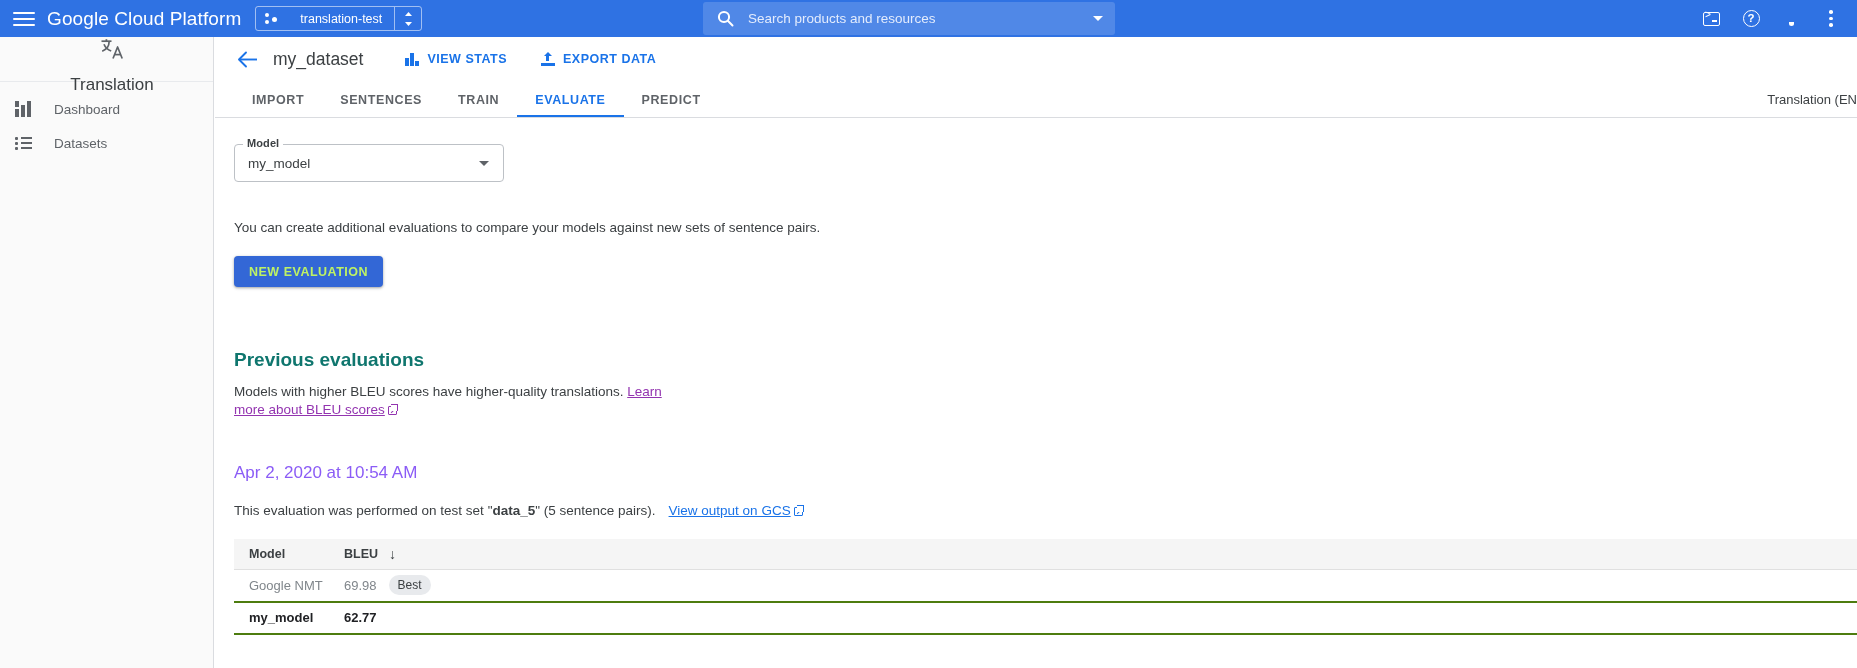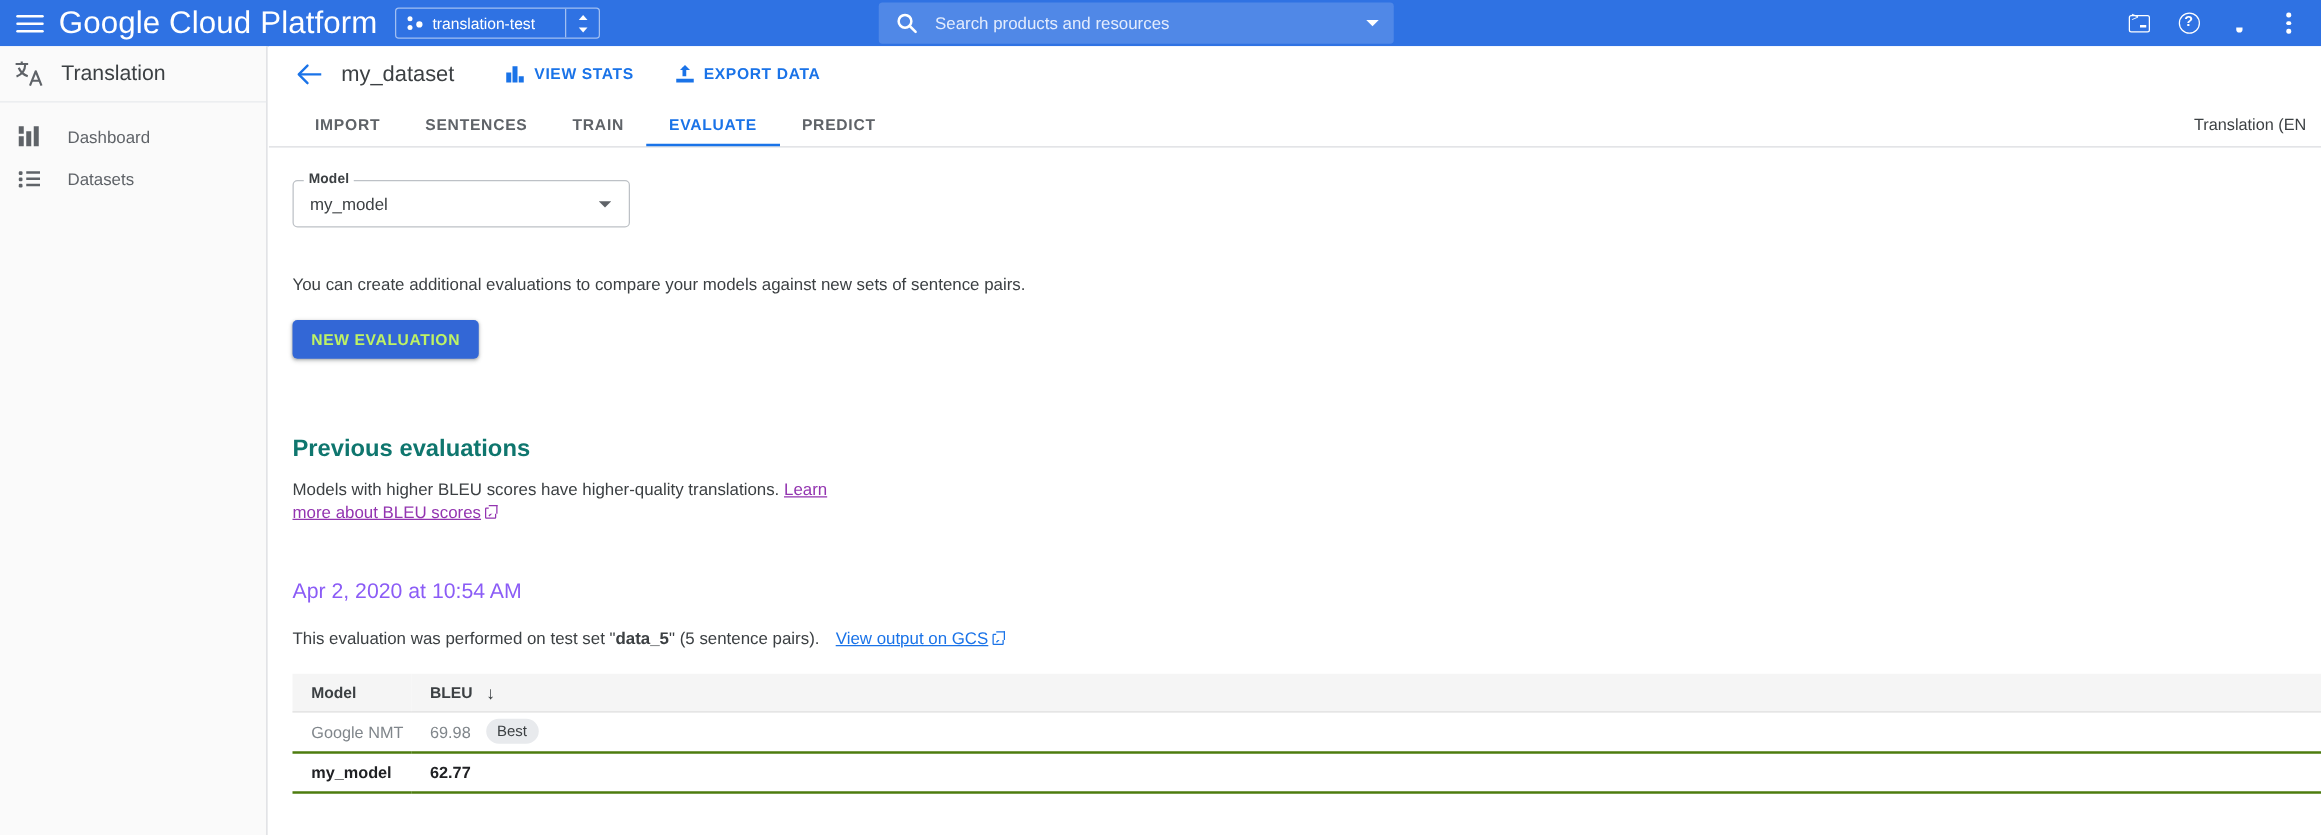--- a/index.html
+++ b/index.html
@@ -20,31 +20,31 @@
     display: flex; align-items: center;
   }
   #hamburger {
     width: 22px; height: 22px;
     margin-left: 13px; margin-right: 12px;
     display: flex; flex-direction: column; justify-content: center; gap: 4px;
     cursor: pointer;
   }
   #hamburger i { display: block; height: 2px; background: #ffffff; border-radius: 1px; }
   #brand {
-    color: #ffffff; font-size: 25px; letter-spacing: .1px;
+    color: #ffffff; font-size: 19px; letter-spacing: .1px;
     white-space: nowrap; padding-right: 14px;
   }
   #project-chip {
     display: flex; align-items: center; height: 25px;
     border: 1px solid rgba(255,255,255,.55);
     border-radius: 3px; overflow: hidden; cursor: pointer;
   }
   #project-chip .pc-main {
-    display: flex; align-items: center; gap: 7px;
-    padding: 0 24px 0 9px; height: 100%;
+    display: flex; align-items: center; gap: 22px;
+    padding: 0 12px 0 9px; height: 100%;
     border-right: 1px solid rgba(255,255,255,.55);
   }
   #project-chip .pc-label { color: #ffffff; font-size: 12.5px; white-space: nowrap; }
   #project-chip .pc-arrows {
     width: 26px; height: 100%;
     display: flex; align-items: center; justify-content: center;
     color: #ffffff; font-size: 11px; line-height: 1;
   }
   .dots-icon { width: 13px; height: 13px; position: relative; flex: 0 0 13px; }
   .dots-icon span { position: absolute; background: #ffffff; border-radius: 50%; width: 4px; height: 4px; }
@@ -125,20 +125,21 @@
   #sidebar {
     position: absolute; top: 37px; left: 0;
     width: 214px; height: 631px;
     background: #fafafa;
     border-right: 1px solid #dadce0;
   }
   #product-header {
     height: 45px; display: flex; align-items: center;
     padding-left: 11px; gap: 13px;
     border-bottom: 1px solid #e8eaed;
+    flex-direction: column;
   }
   #product-title { font-size: 17px; color: #3c4043; white-space: nowrap; }
   .translate-glyph { width: 25px; height: 24px; flex: 0 0 25px; }
   #nav-items { padding-top: 10px; }
   .nav-item {
     height: 34px; display: flex; align-items: center;
     padding-left: 13px; gap: 20px; cursor: pointer;
   }
   .nav-item .nav-ico {
     width: 21px; height: 21px; flex: 0 0 21px;
@@ -221,21 +222,21 @@
     color: #5f6368; cursor: pointer; position: relative; white-space: nowrap;
   }
   .tab.active { color: #1a73e8; }
   .tab.active::after {
     content: ""; position: absolute; left: 0; right: 0; bottom: 0;
     height: 2px; background: #1a73e8;
   }
   #tabs-right {
     position: absolute; right: 0; top: 0; height: 100%;
     display: flex; align-items: center;
-    font-size: 13px; color: #3c4043; white-space: nowrap; padding-right: 12px;
+    font-size: 13px; color: #3c4043; white-space: nowrap; padding-right: 0;
   }
 
   #content { padding: 0 0 0 19px; position: relative; }
 
   
   #model-select-wrap { position: relative; margin-top: 26px; width: 270px; }
   #model-select {
     height: 38px; border: 1px solid #bdc1c6; border-radius: 4px;
     display: flex; align-items: center; padding: 0 0 0 13px;
     cursor: pointer; background: #ffffff;

